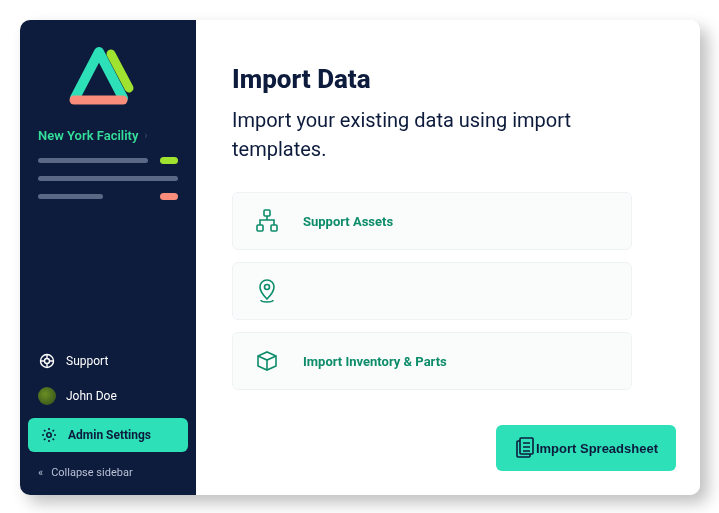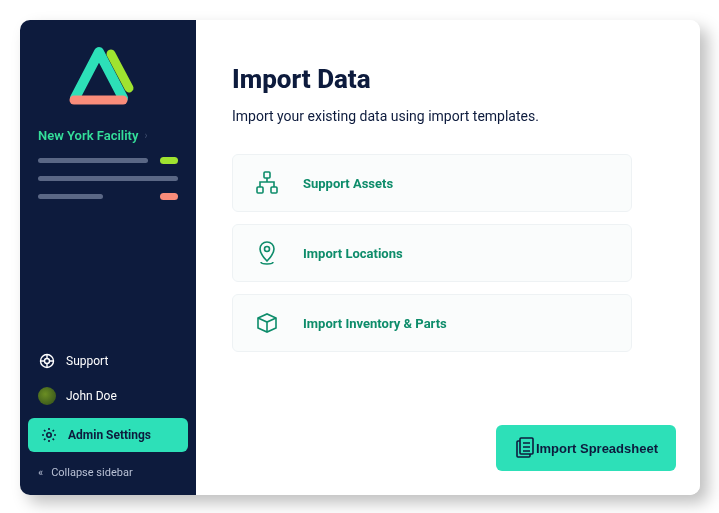--- a/index.html
+++ b/index.html
@@ -107,21 +107,21 @@
       flex-direction: column;
       position: relative;
     }
     .main-title {
       font-size: 26px;
       font-weight: 800;
       color: #0d1b3d;
       margin-bottom: 12px;
     }
     .main-subtitle {
-      font-size: 14px;
+      font-size: 20px;
       color: #0d1b3d;
       line-height: 1.45;
       margin-bottom: 28px;
       max-width: 380px;
     }
     .import-card {
       display: flex;
       align-items: center;
       gap: 22px;
       padding: 14px 20px;
@@ -251,21 +251,20 @@
     </div>
 
     <div class="import-card">
       <span class="card-icon">
         <svg width="26" height="26" viewBox="0 0 26 26" stroke="#0d8c6a" fill="none" stroke-width="1.6">
           <path d="M13 2c-4 0-7 3-7 7 0 5 7 12 7 12s7-7 7-12c0-4-3-7-7-7z"></path>
           <circle cx="13" cy="9" r="2.5"></circle>
           <path d="M7 22c0 1.5 2.7 2 6 2s6-.5 6-2"></path>
         </svg>
       </span>
-      <span class="card-label">Import Locations</span>
     </div>
 
     <div class="import-card">
       <span class="card-icon">
         <svg width="26" height="26" viewBox="0 0 26 26" stroke="#0d8c6a" fill="none" stroke-width="1.6">
           <path d="M4 8l9-4 9 4v10l-9 4-9-4z"></path>
           <path d="M4 8l9 4 9-4M13 12v10"></path>
         </svg>
       </span>
       <span class="card-label">Import Inventory &amp; Parts</span>

